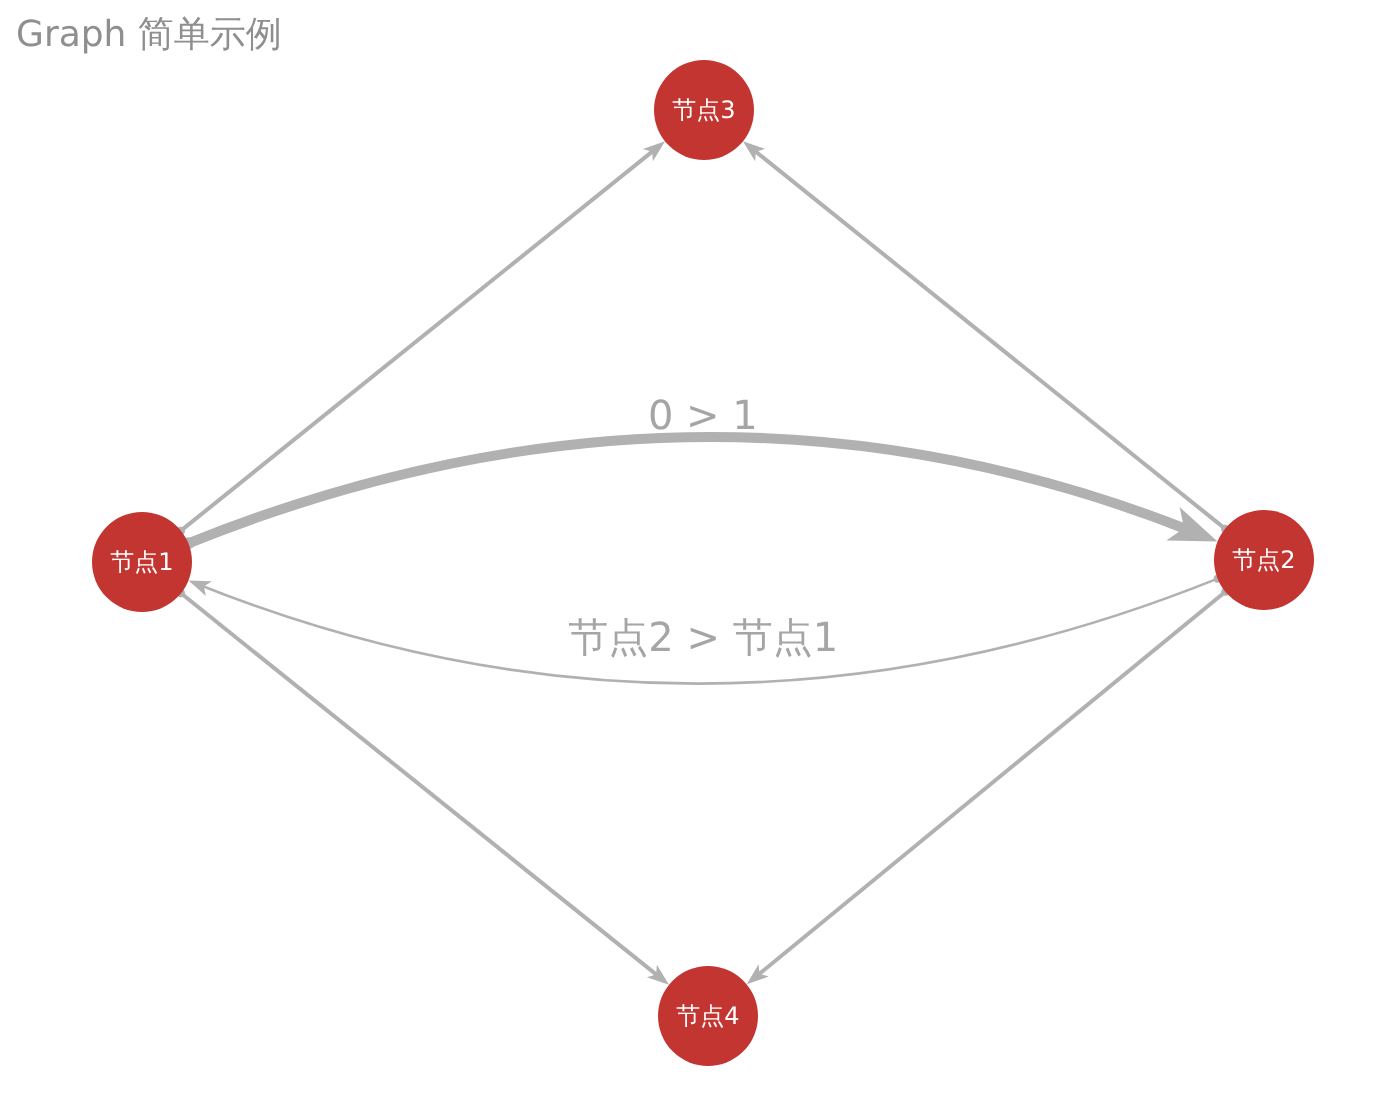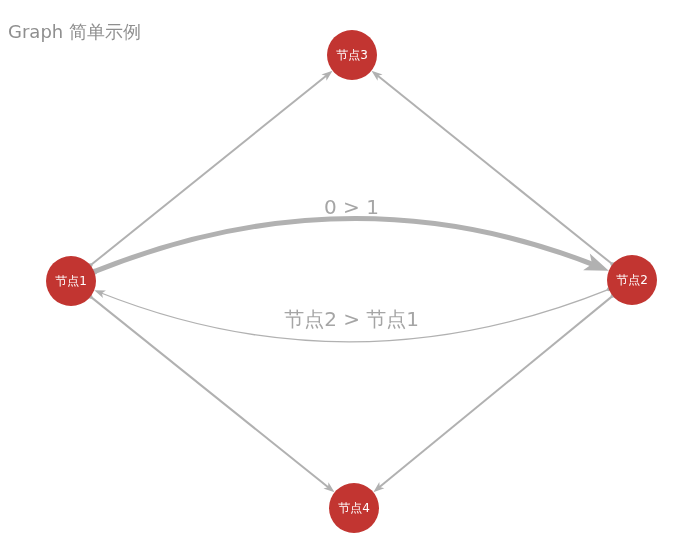--- a/index.html
+++ b/index.html
@@ -18,21 +18,20 @@
   }
   .chart-title {
     position: absolute;
     left: 8px;
     top: 5px;
     font-size: 18px;
     font-weight: normal;
     letter-spacing: 0px;
     z-index: 2;
     white-space: nowrap;
-    margin-top: 15px;
   }
   svg.graph-canvas {
     position: absolute;
     left: 0;
     top: 0;
     z-index: 1;
   }
   svg text {
     font-family: "DejaVu Sans", "Liberation Sans", sans-serif;
   }

